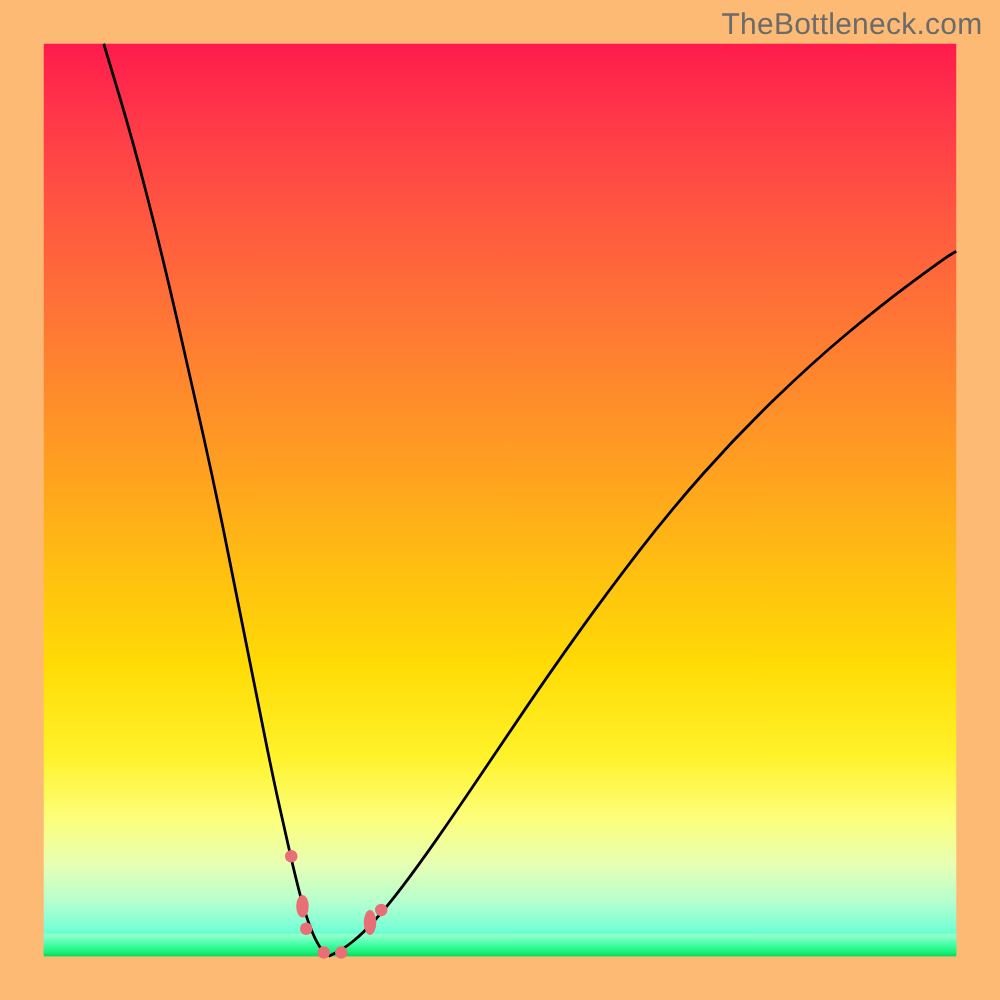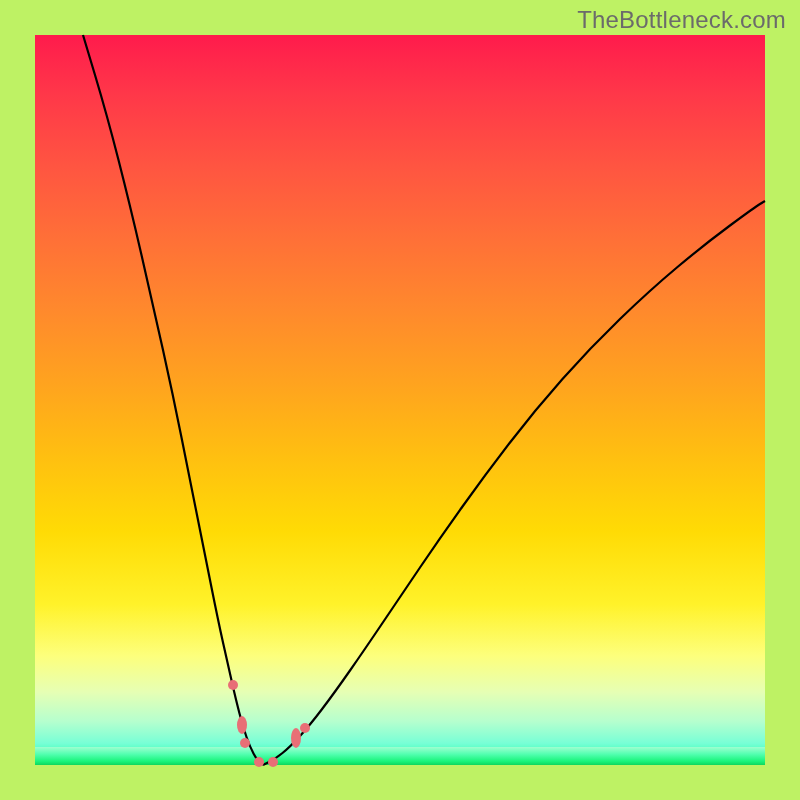--- a/index.html
+++ b/index.html
@@ -7,21 +7,21 @@
     padding: 0;
     width: 800px;
     height: 800px;
     background: #000000;
     overflow: hidden;
   }
   .frame {
     position: relative;
     width: 800px;
     height: 800px;
-    background: #bef264;
+    background: #fdba74;
   }
   .plot-area {
     position: absolute;
     left: 35px;
     top: 35px;
     width: 730px;
     height: 730px;
     background: linear-gradient(to bottom,
       #ff1b4c 0%,
       #ff3749 8%,

